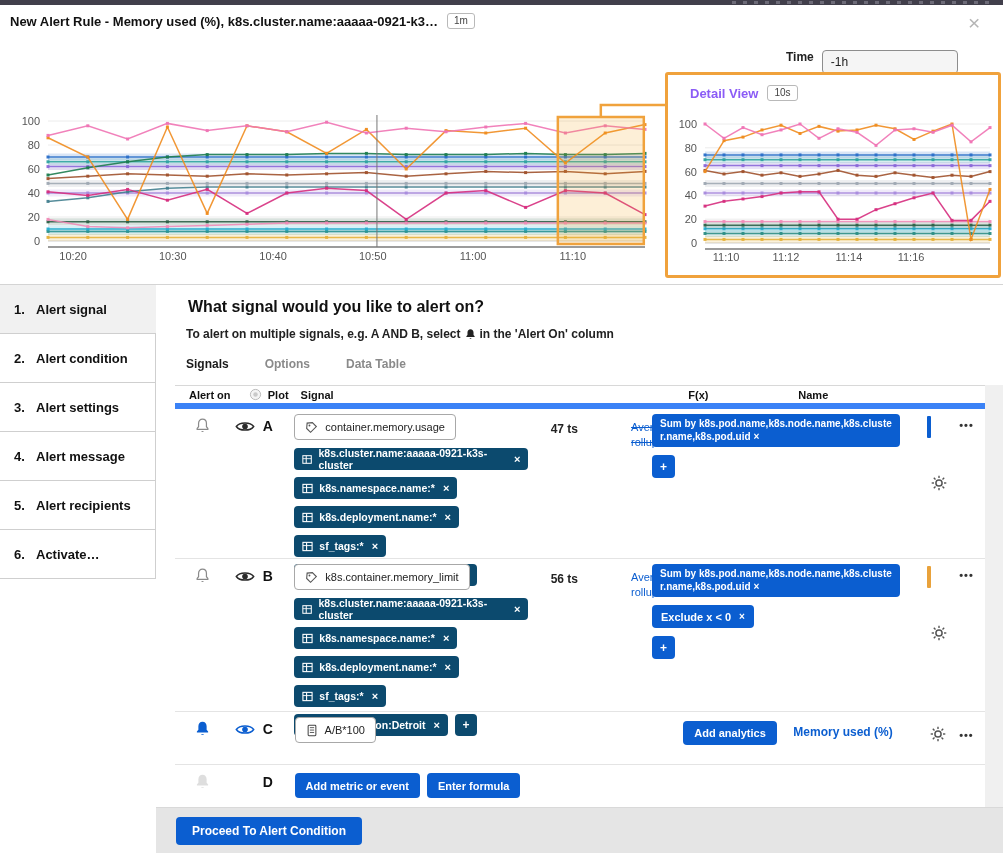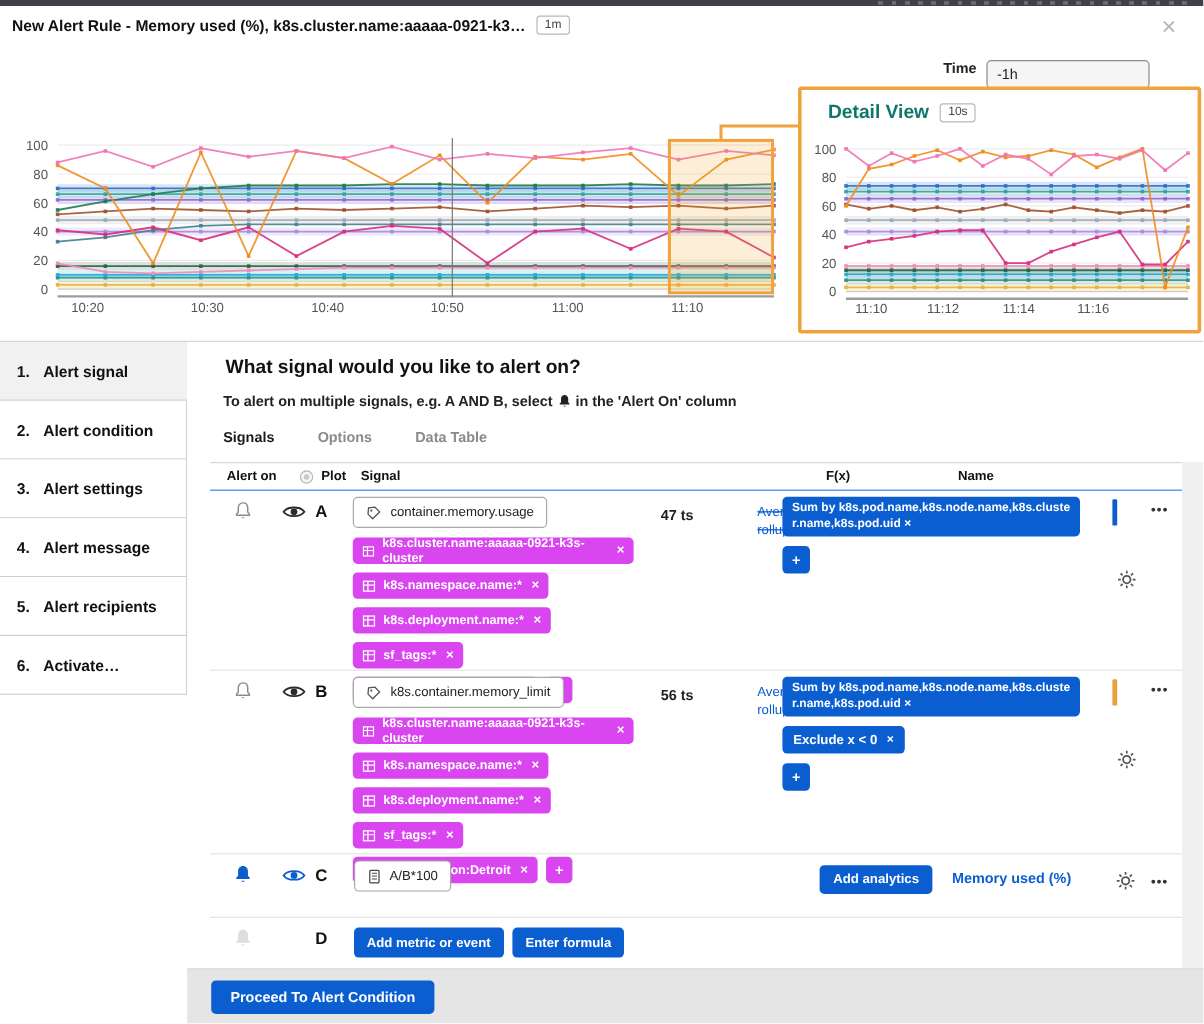--- a/index.html
+++ b/index.html
@@ -18,39 +18,39 @@
   .time-label{font-size:12px;font-weight:bold;color:#222;}
   .time-input{width:118px;height:22px;border:1px solid #8d8d8d;border-radius:4px;
       background:#f5f5f5;font:12px "Liberation Sans",sans-serif;color:#222;padding:0 8px;}
   .close-x{position:absolute;left:968px;top:13px;font-size:21px;color:#b5b5b5;cursor:pointer;line-height:20px;}
   
   .mainchart{position:absolute;left:10px;top:92px;width:655px;height:192px;}
   .tick{font:11px "Liberation Sans",sans-serif;fill:#555;}
   .detailpanel{position:absolute;left:665px;top:72px;width:330px;height:200px;
       border:3px solid #f0a23c;border-radius:3px;background:#fff;}
   .detailhead{position:absolute;left:22px;top:10px;display:flex;align-items:center;gap:9px;}
-  .detail-title{font-size:16px;font-weight:bold;color:#0f766e;}
+  .detail-title{font-size:13px;font-weight:bold;color:#8b5cf6;}
   .detailsvg{position:absolute;left:0;top:36px;}
   
   .wizard-topline{position:absolute;left:0;top:284px;width:1003px;border-top:1px solid #d4d4d4;}
   .sidebar{position:absolute;left:0;top:285px;width:156px;background:#fff;}
   .step{height:49px;box-sizing:border-box;display:flex;align-items:center;
         border-bottom:1px solid #cfcfcf;border-right:1px solid #cfcfcf;
         font-size:13px;font-weight:bold;color:#111;cursor:pointer;background:#fff;}
   .step.active{background:#f1f1f1;border-right:none;}
   .step .num{width:22px;text-align:left;margin-left:14px;}
   .content{position:absolute;left:156px;top:285px;width:847px;height:568px;background:#fff;}
   .question{position:absolute;left:32px;top:13px;font-size:16px;font-weight:bold;color:#111;}
   .subtitle{position:absolute;left:30px;top:42px;font-size:12px;font-weight:bold;color:#222;
             display:flex;align-items:center;gap:4px;}
   .tabs{position:absolute;left:30px;top:72px;display:flex;}
   .tab{margin-right:36px;font-size:12px;font-weight:bold;color:#8a8a8a;cursor:pointer;}
   .tab.active{color:#1a1a1a;}
   .thead{position:absolute;left:19px;top:100px;width:812px;height:24px;box-sizing:border-box;
-         display:flex;align-items:center;border-top:1px solid #d8d8d8;border-bottom:1px solid #3b82f6;
+         display:flex;align-items:center;border-top:1px solid #d8d8d8;border-bottom:6px solid #3b82f6;
          font-size:11px;font-weight:bold;color:#111;}
   .rows{position:absolute;left:19px;top:124px;width:812px;}
   .trow{display:flex;box-sizing:border-box;border-bottom:1px solid #e4e4e4;}
   .cA{width:55px;display:flex;justify-content:center;}
   .cB{width:65px;display:flex;align-items:flex-start;gap:8px;padding-left:5px;box-sizing:border-box;}
   .cC{width:234px;}
   .cD{width:56px;text-align:right;padding-right:6px;box-sizing:border-box;}
   .cE{width:68px;padding-left:8px;box-sizing:border-box;}
   .cF{width:272px;position:relative;}
   .cG{width:35px;position:relative;}
@@ -60,21 +60,21 @@
   .i-eye{width:20px;height:13px;margin-top:11px;display:inline-block;cursor:pointer;}
   .i-radio{width:13px;height:13px;display:inline-block;}
   .i-tag{width:13px;height:13px;display:inline-block;}
   .i-calc{width:12px;height:13px;display:inline-block;}
   .i-gear{width:16px;height:16px;display:inline-block;cursor:pointer;}
   .svg-i{width:100%;height:100%;display:block;}
   .pill{display:inline-flex;align-items:center;gap:7px;height:24px;margin-top:5px;
         border:1px solid #a8a8a8;border-radius:4px;background:#fff;padding:0 10px;
         font-size:11px;color:#222;cursor:pointer;}
   .chips{display:flex;flex-wrap:wrap;gap:7px 7px;margin-top:8px;width:234px;}
-  .chip{display:inline-flex;align-items:center;gap:6px;background:#d946ef;color:#fff;
+  .chip{display:inline-flex;align-items:center;gap:6px;background:#0c4a6e;color:#fff;
         border-radius:4px;padding:0 8px;height:22px;font-size:10.5px;font-weight:bold;cursor:pointer;}
   .chip .ci{width:11px;height:11px;}
   .chip-x{font-size:11px;margin-left:2px;cursor:pointer;}
   .chip-add{width:22px;justify-content:center;padding:0;font-size:12px;}
   .tscount{font-size:12px;font-weight:bold;color:#222;margin-top:13px;}
   .rollup{font-size:11px;font-weight:normal;color:#0b5ed0;margin-top:11px;line-height:1.35;
           width:52px;cursor:pointer;margin-left:39px;}
   .rollup.struck{text-decoration:line-through;}
   .fx-main{display:block;width:248px;box-sizing:border-box;margin-top:5px;background:#0b5ed0;
            color:#fff;border-radius:4px;padding:4px 8px;font-size:10px;font-weight:bold;

